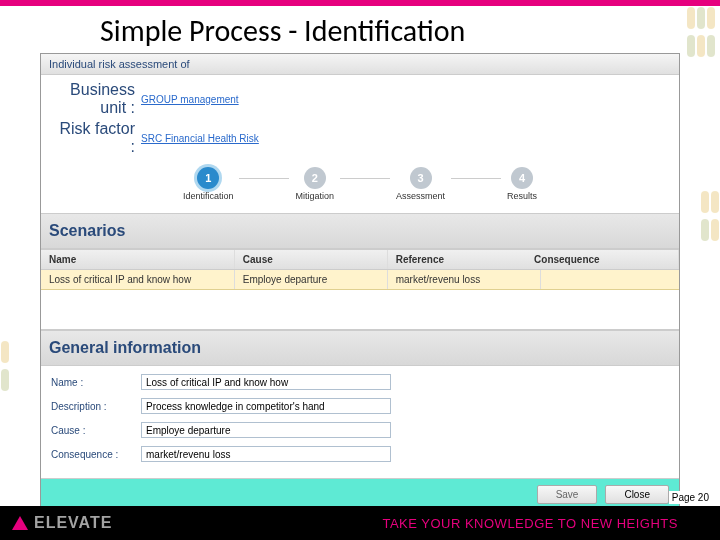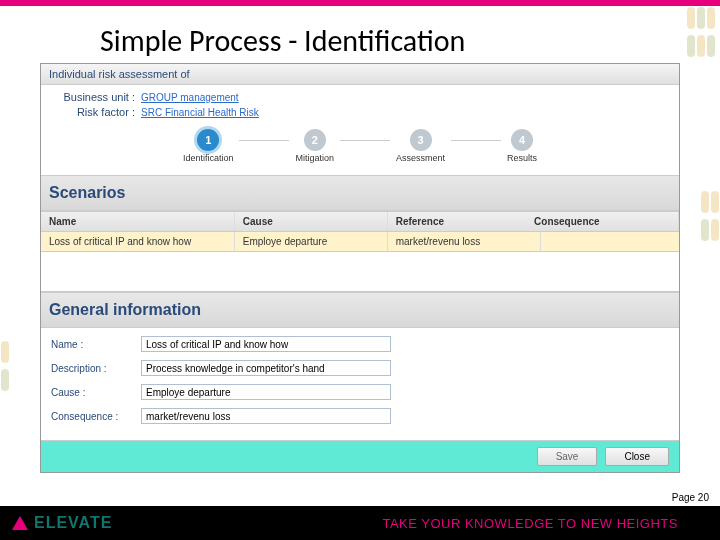--- a/index.html
+++ b/index.html
@@ -1,26 +1,26 @@
 <!DOCTYPE html>
 <html><head>
 <meta charset="utf-8">
 <style>
   * { box-sizing: border-box; margin: 0; padding: 0; }
   body { font-family: Arial, sans-serif; width: 720px; height: 540px; background: #fff; position: relative; overflow: hidden; }
   .topbar { height: 6px; background: #e6007e; }
-  .slide-title { font-family: Calibri, Arial, sans-serif; font-size: 30px; font-weight: 400; color: #000; padding: 16px 0 4px 100px; }
+  .slide-title { font-family: Calibri, Arial, sans-serif; font-size: 30px; font-weight: 400; color: #000; padding: 6px 0 4px 100px; }
   .app-window { margin: 0 40px; border: 1px solid #999; background: #fff; font-size: 10px; }
   .titlebar { background: linear-gradient(#5a7a9a, #3a5a7a); color: #fff; padding: 3px 6px; display: flex; justify-content: space-between; align-items: center; }
   .titlebar .htxt { font-size: 10px; }
   .titlebar .help-icon { width: 14px; height: 14px; border-radius: 50%; background: #6fa0d0; color: #fff; display: flex; align-items: center; justify-content: center; font-size: 9px; cursor: pointer; }
   .subheader { background: linear-gradient(#f5f5f5, #e0e0e0); padding: 4px 8px; font-weight: normal; color: #2a4a7a; border-bottom: 1px solid #ccc; font-size: 11px; }
   .info-block { padding: 6px 10px 10px 10px; background: #fff; }
   .info-row { display: flex; margin-bottom: 3px; align-items: center; }
-  .info-label { width: 90px; color: #2a4a7a; font-size: 11px; text-align: right; padding-right: 6px; }
+  .info-label { width: 90px; color: #2a4a7a; font-size: 16px; text-align: right; padding-right: 6px; }
   .info-link { color: #2a6acc; text-decoration: underline; font-size: 10px; cursor: pointer; }
   .steps { display: flex; justify-content: center; align-items: center; padding: 8px 0 2px 0; background: #fff; }
   .step { display: flex; flex-direction: column; align-items: center; margin: 0 6px; }
   .step-circle { width: 22px; height: 22px; border-radius: 50%; display: flex; align-items: center; justify-content: center; color: #fff; font-weight: bold; font-size: 11px; margin-bottom: 2px; }
   .step-circle.active { background: #2a8acc; box-shadow: 0 0 0 3px #b0d8f0; }
   .step-circle.inactive { background: #c0c8d0; }
   .step-label { font-size: 9px; color: #333; }
   .step-line { width: 50px; height: 1px; background: #ccc; align-self: flex-start; margin-top: 11px; }
   .section-bar { background: linear-gradient(#e8e8e8, #d8d8d8); padding: 8px 8px; color: #2a4a7a; font-weight: bold; border-top: 1px solid #ccc; border-bottom: 1px solid #ccc; font-size: 16px; }
   .table { width: 100%; }
@@ -36,21 +36,21 @@
   .form-row { display: flex; align-items: center; margin-bottom: 8px; }
   .form-label { width: 90px; color: #2a4a7a; font-size: 10px; }
   .form-input { border: 1px solid #b0c0d0; padding: 2px 4px; font-size: 10px; background: #fff; height: 16px; }
   .w-lg { width: 250px; }
   .btn-row { display: flex; justify-content: flex-end; gap: 8px; padding: 6px 10px; border-top: 1px solid #ccc; background: #5eead4; }
   .btn { padding: 3px 18px; font-size: 10px; border: 1px solid #aaa; background: linear-gradient(#f8f8f8, #e0e0e0); border-radius: 2px; cursor: pointer; color: #666; }
   .btn.primary { color: #000; }
   .footer { position: absolute; bottom: 0; left: 0; right: 0; height: 34px; background: #000; display: flex; align-items: center; padding: 0 12px; }
   .logo { display: flex; align-items: center; gap: 2px; }
   .logo-tri { width: 0; height: 0; border-left: 8px solid transparent; border-right: 8px solid transparent; border-bottom: 14px solid #e6007e; }
-  .logo-text { color: #0f766e; font-weight: bold; font-size: 16px; letter-spacing: 1px; margin-left: 4px; }
+  .logo-text { color: #a3a3a3; font-weight: bold; font-size: 16px; letter-spacing: 1px; margin-left: 4px; }
   .tagline { color: #e6007e; font-size: 13px; margin-left: auto; margin-right: 30px; letter-spacing: 0.5px; }
   .pgnum { position: absolute; right: 8px; bottom: 36px; font-size: 10px; color: #000; background: #fff; padding: 1px 3px; }
   .deco-dots { position: absolute; opacity: 0.25; pointer-events: none; }
   .deco-dots.d1 { right: 4px; top: 6px; }
   .deco-dots.d2 { right: 0px; top: 190px; }
   .deco-dots.d3 { left: 0px; top: 340px; }
   .dot { width: 8px; height: 22px; border-radius: 4px; display: inline-block; margin: 1px; }
 </style>
 </head>
 <body>

